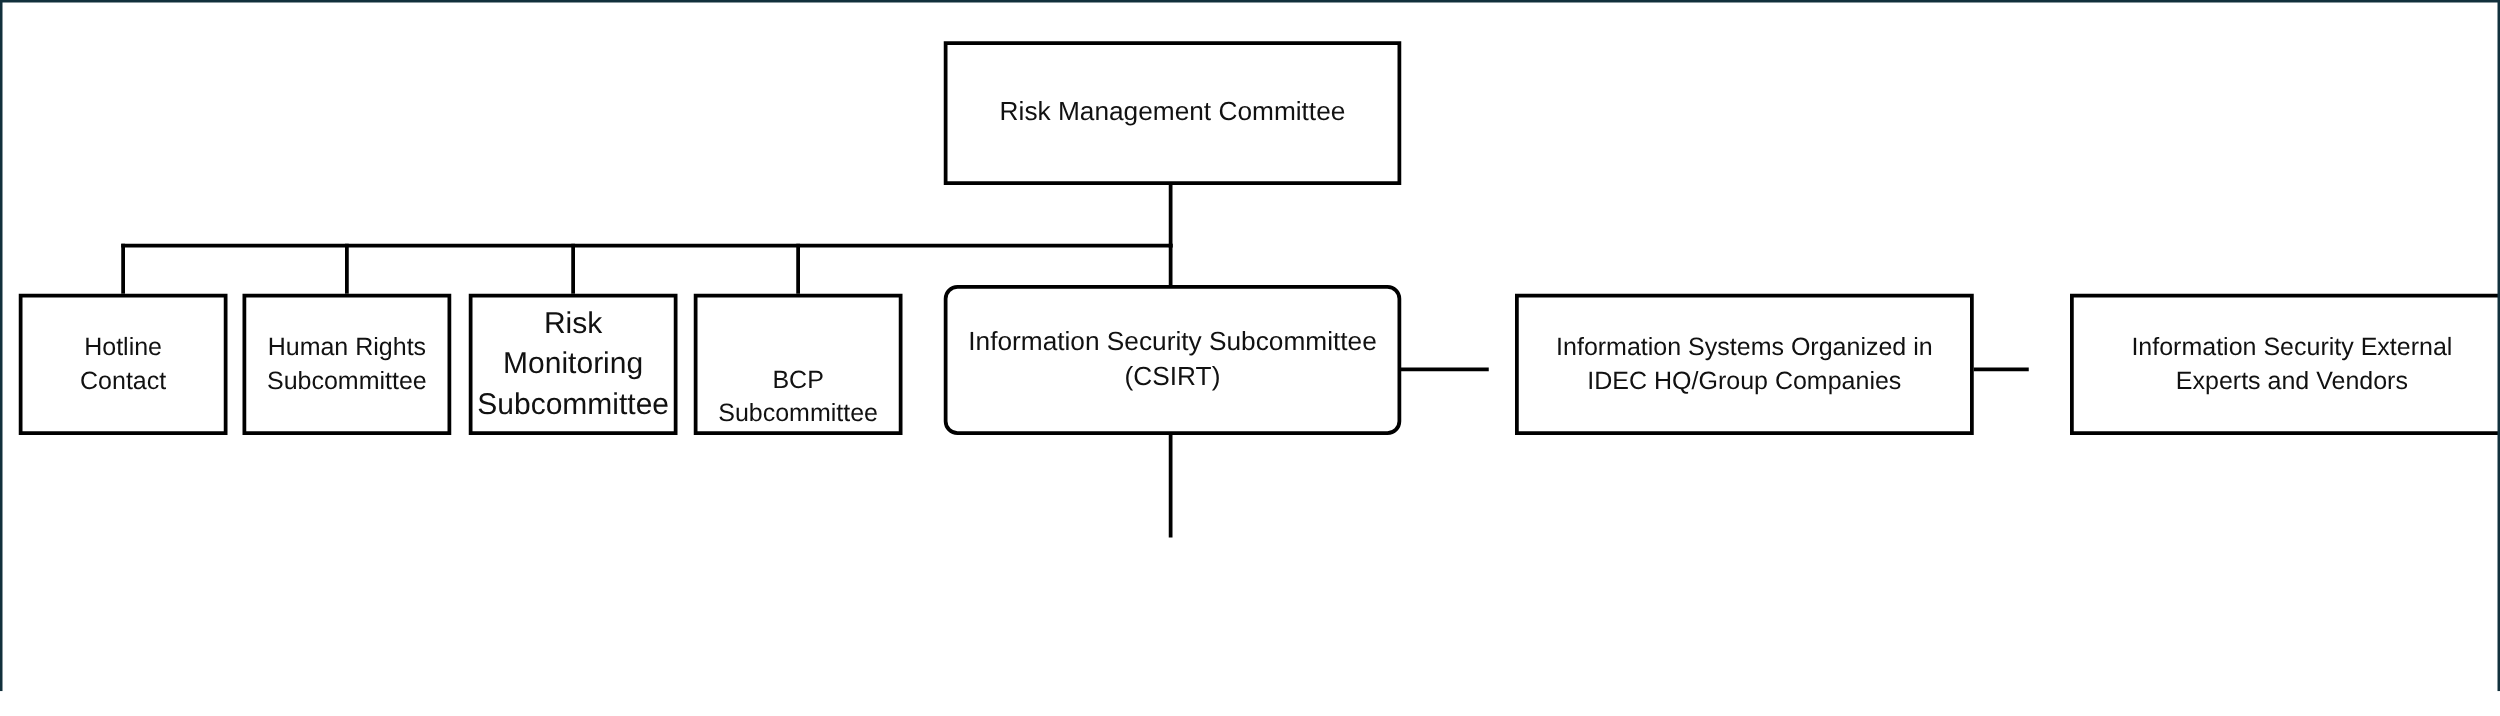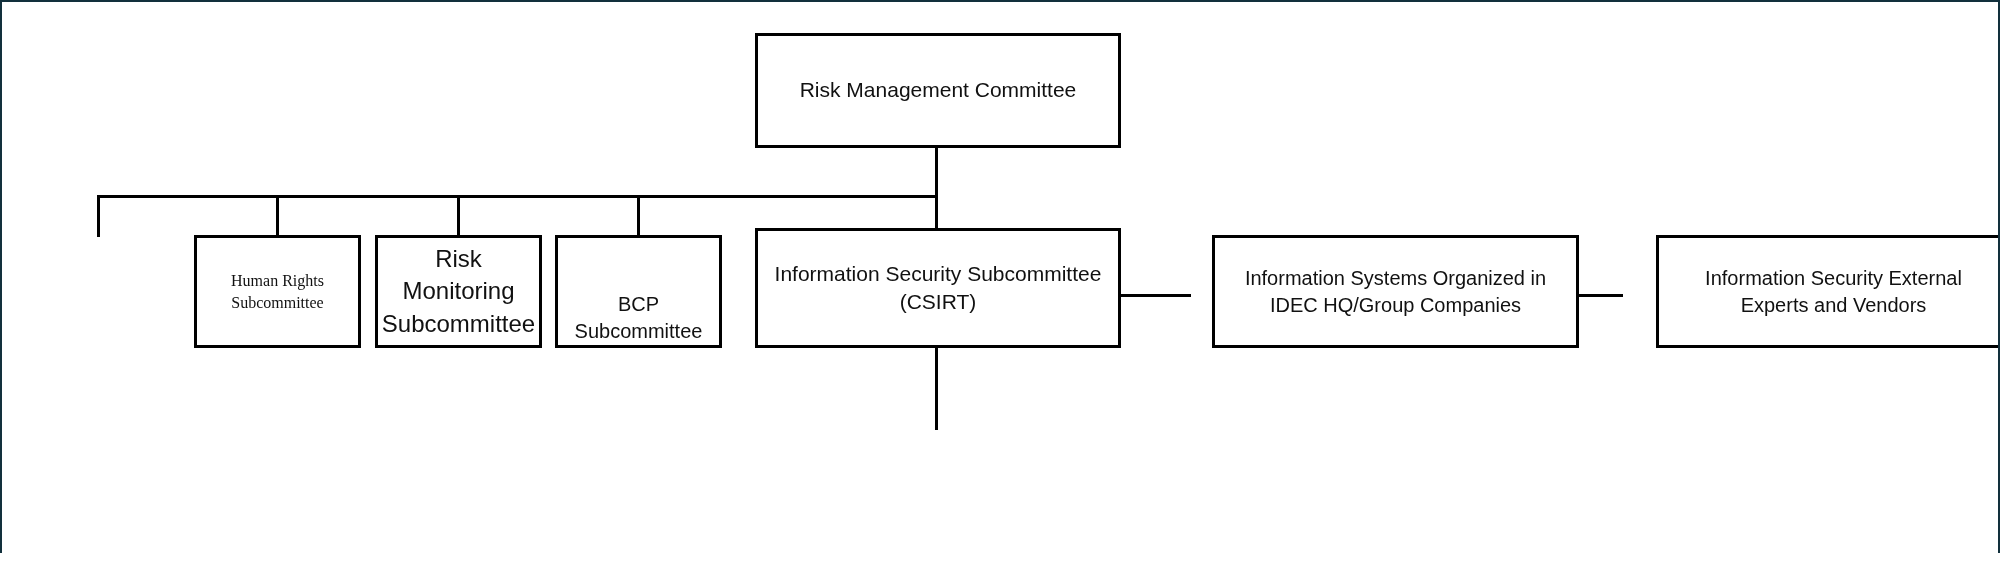--- a/index.html
+++ b/index.html
@@ -49,24 +49,24 @@
   .connector {
     position: absolute;
     background: #000000;
   }
   .v-line { width: 3px; }
   .h-line { height: 3px; }
 
   
   #node-rmc       { left: 755px;  top: 33px;  width: 366px; height: 115px; font-size: 21px; }
   #node-hotline   { left: 15px;   top: 235px; width: 167px; height: 113px; font-size: 20px; }
-  #node-human     { left: 194px;  top: 235px; width: 167px; height: 113px; font-size: 16px; font-family: Liberation Serif, serif; }
+  #node-human     { left: 194px;  top: 235px; width: 167px; height: 113px; font-size: 20px; }
   #node-riskmon   { left: 375px;  top: 235px; width: 167px; height: 113px; font-size: 24px; }
   #node-bcp       { left: 555px;  top: 235px; width: 167px; height: 113px; font-size: 20px; align-items: flex-end; }
-  #node-csirt     { left: 755px;  top: 228px; width: 366px; height: 120px; font-size: 21px; }
+  #node-csirt     { left: 755px;  top: 228px; width: 366px; height: 120px; font-size: 21px; border-radius: 11px; }
   #node-infosys   { left: 1188px; top: 235px; width: 367px; height: 113px; font-size: 20px; margin-left: 24px; }
   #node-external  { left: 1620px; top: 235px; width: 355px; height: 113px; font-size: 20px; margin-left: 36px; }
   #node-alldiv    { left: 15px;   top: 427px; width: 1960px; height: 113px; font-size: 21px; }
 
   
   #conn-rmc-down      { left: 935px; top: 146px; height: 52px; }
   #conn-bus           { left: 97px;  top: 195px; width: 841px; }
   #conn-drop-hotline  { left: 97px;  top: 195px; height: 42px; }
   #conn-drop-human    { left: 276px; top: 195px; height: 42px; }
   #conn-drop-riskmon  { left: 457px; top: 195px; height: 42px; }
@@ -89,20 +89,24 @@
   <div class="connector v-line" id="conn-drop-bcp"></div>
   <div class="connector v-line" id="conn-csirt-top"></div>
   <div class="connector h-line" id="conn-csirt-right1"></div>
   <div class="connector h-line" id="conn-csirt-right2"></div>
   <div class="connector v-line" id="conn-csirt-down"></div>
 
   <div class="node" id="node-rmc">
     <span class="label">Risk Management Committee</span>
   </div>
 
+  <div class="node" id="node-hotline">
+    <span class="label">Hotline
+Contact</span>
+  </div>
 
   <div class="node" id="node-human">
     <span class="label">Human Rights
 Subcommittee</span>
   </div>
 
   <div class="node" id="node-riskmon">
     <span class="label">Risk
 Monitoring
 Subcommittee</span>

